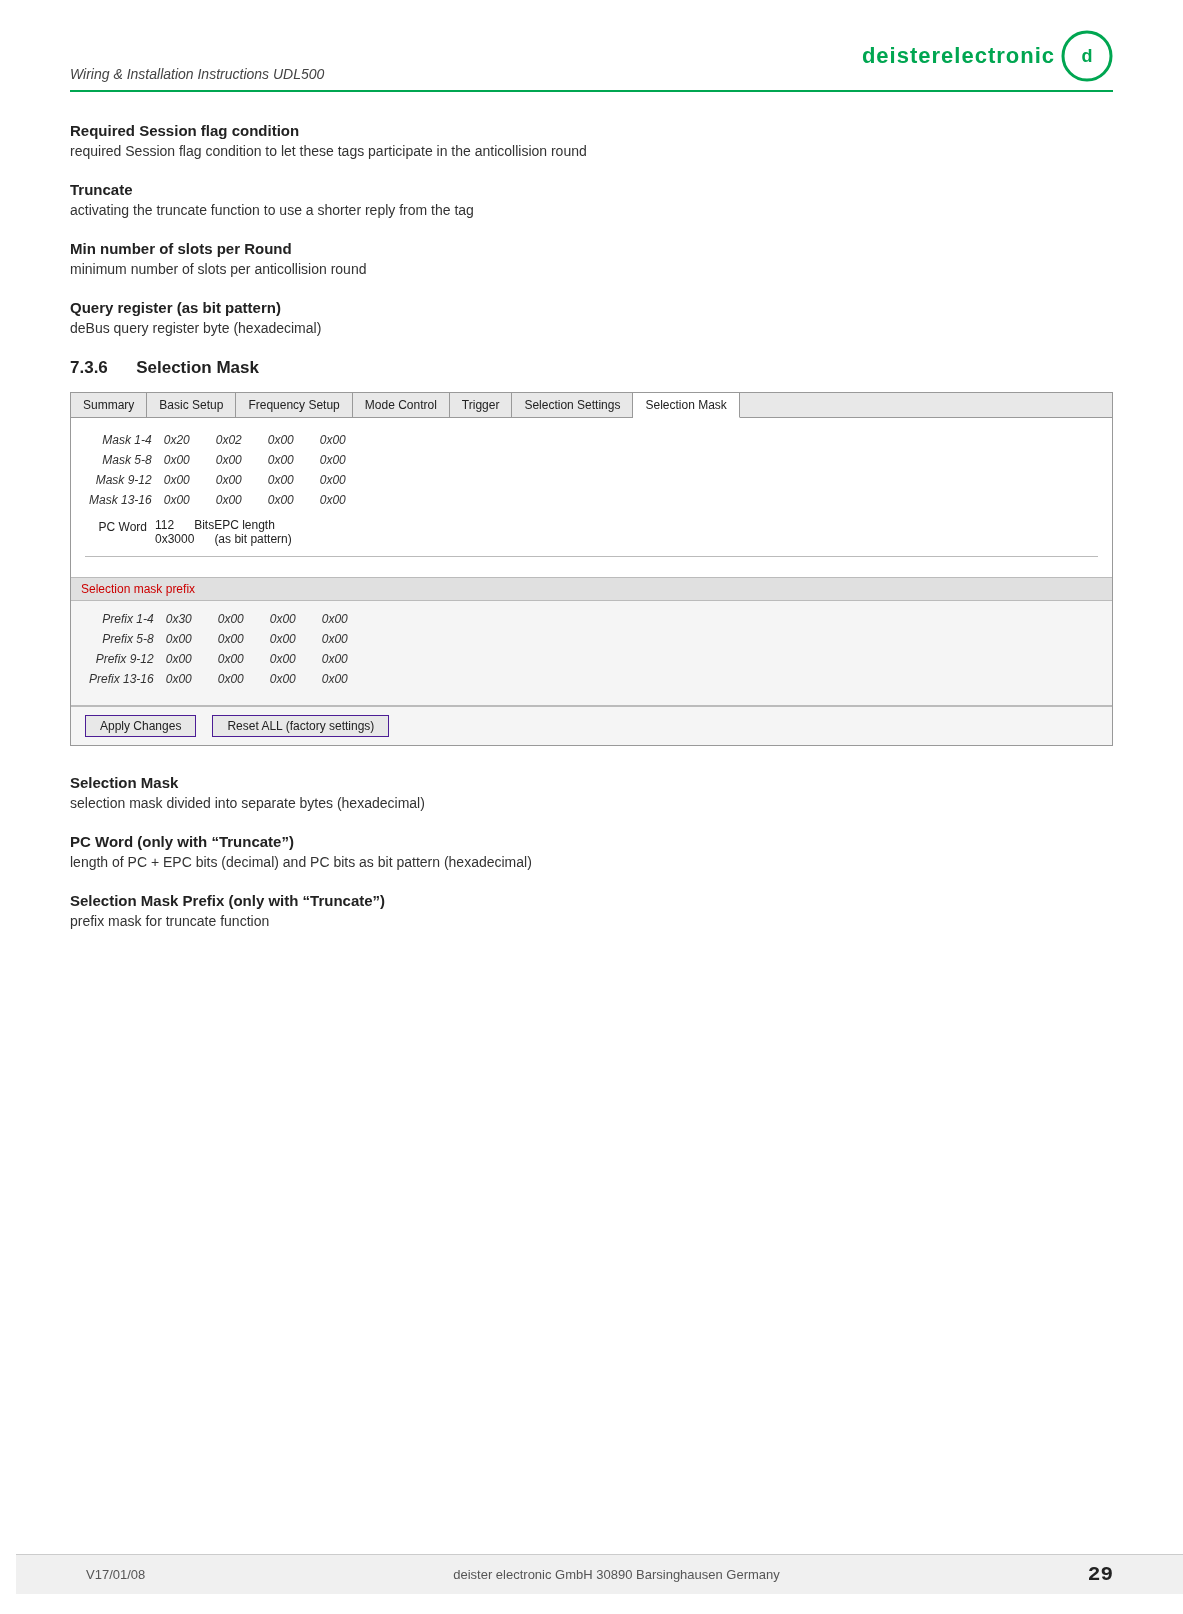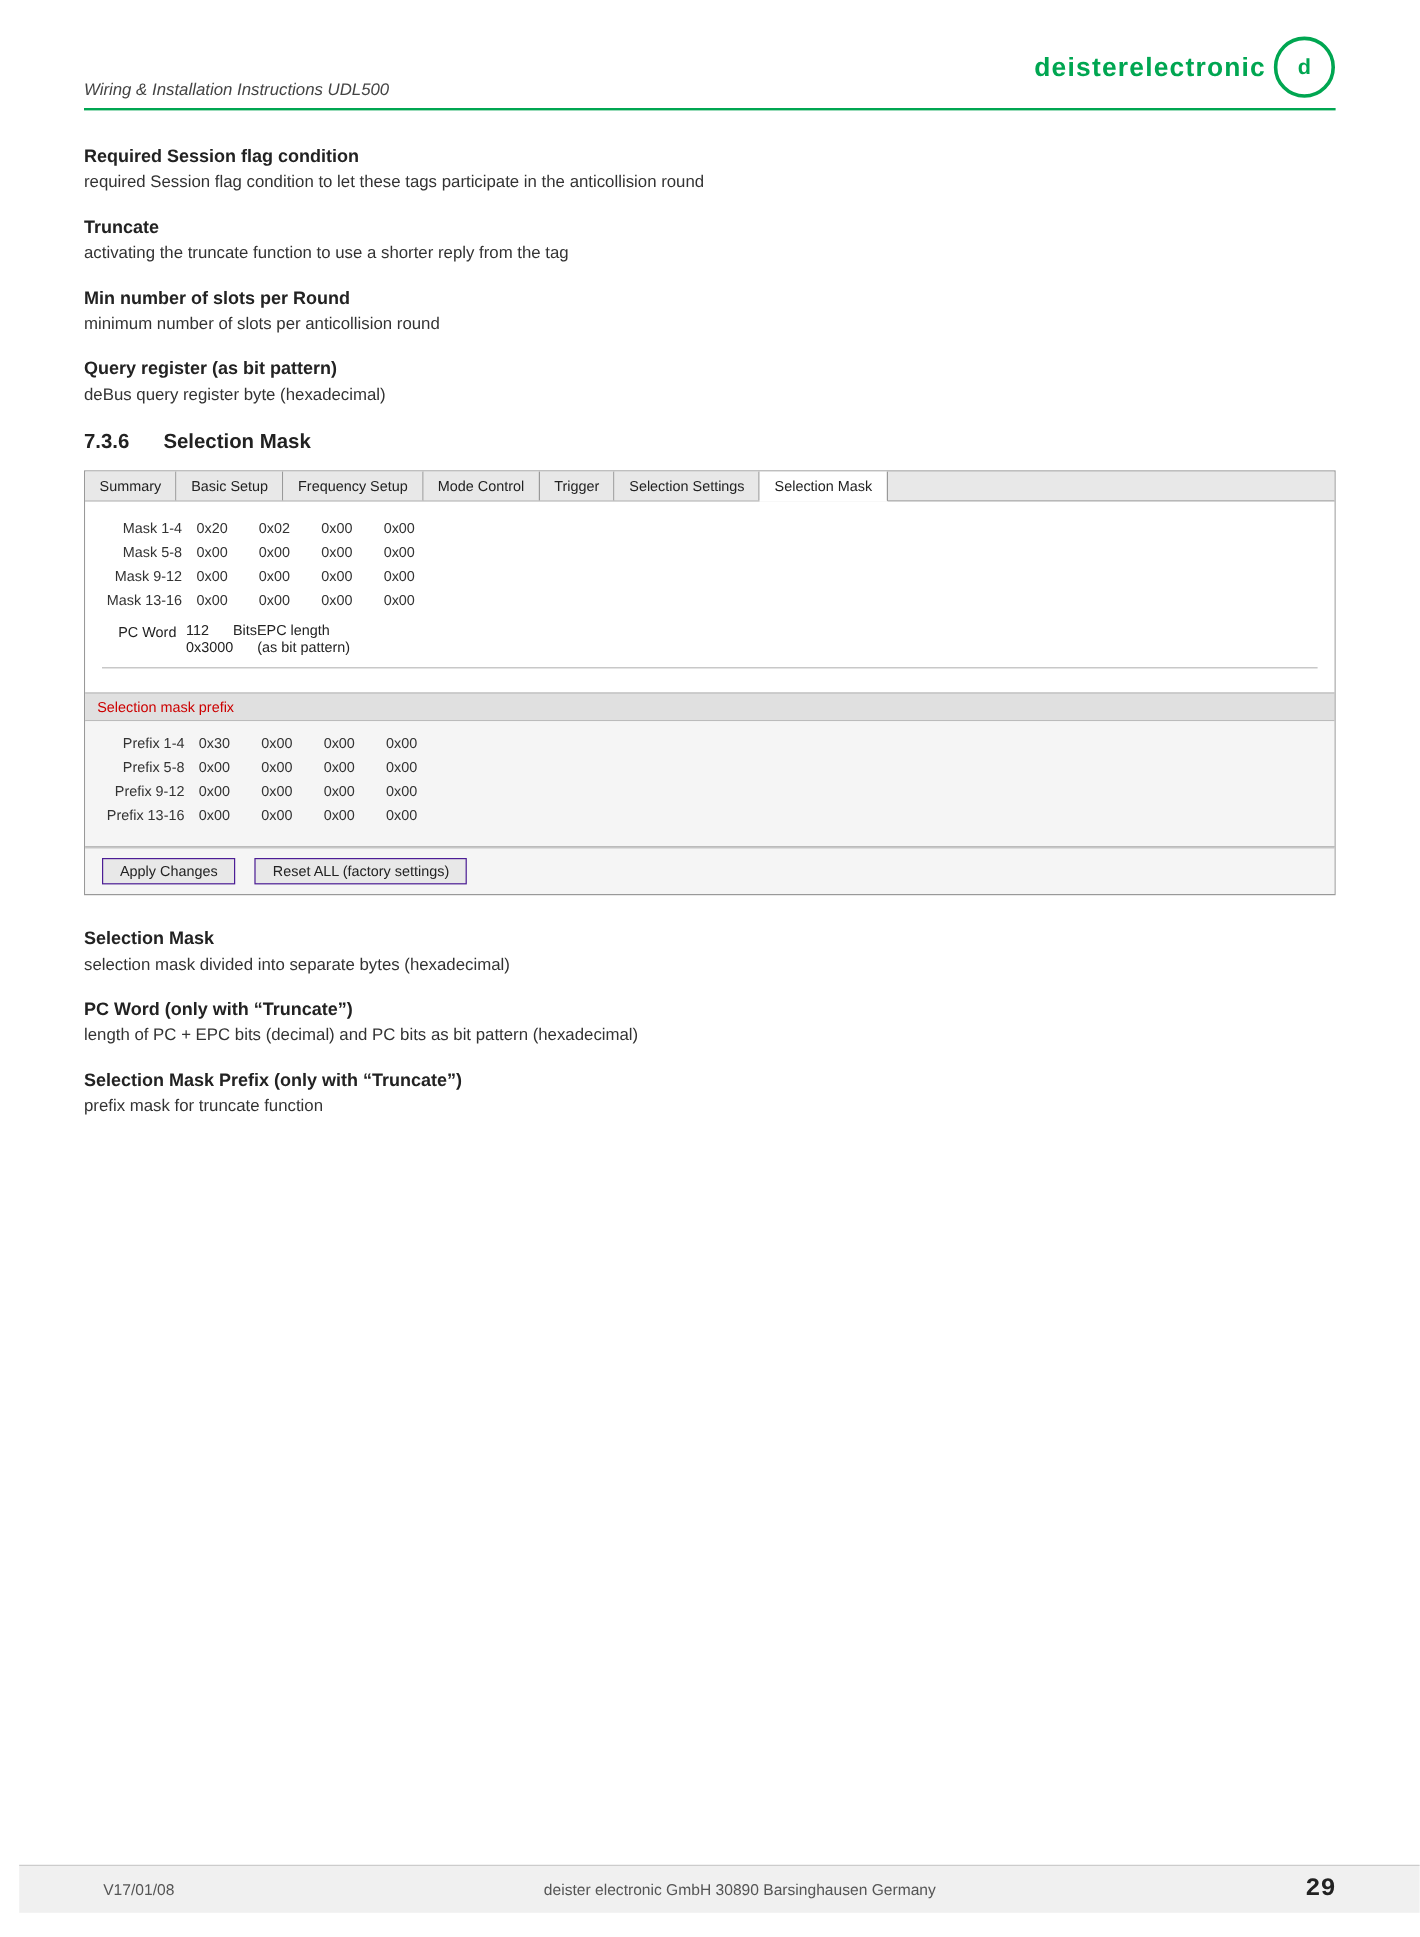--- a/index.html
+++ b/index.html
@@ -131,20 +131,21 @@
     .mask-table {
       width: auto;
       border-collapse: collapse;
       margin-bottom: 8px;
     }
 
     .mask-table td {
       padding: 3px 14px 3px 4px;
       font-size: 12px;
       color: #333;
+      font-style: italic;
     }
 
     .mask-table td:first-child {
       text-align: right;
       padding-right: 8px;
       font-size: 12px;
       color: #333;
       min-width: 70px;
     }
 

